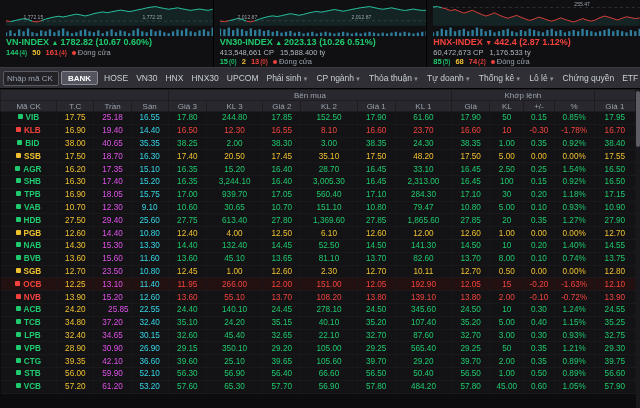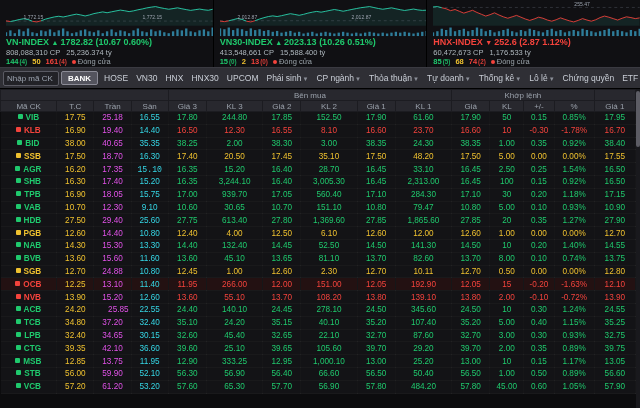--- a/index.html
+++ b/index.html
@@ -140,21 +140,20 @@
         <rect x="188.2" y="32.0" width="2.4" height="5.0" fill="#2e7d9a"></rect>
         <rect x="192.8" y="33.0" width="2.4" height="4.0" fill="#2e7d9a"></rect>
         <rect x="197.3" y="31.0" width="2.4" height="6.0" fill="#2e7d9a"></rect>
         <rect x="201.8" y="30.0" width="2.4" height="7.0" fill="#2e7d9a"></rect>
         <rect x="206.3" y="32.0" width="2.4" height="5.0" fill="#2e7d9a"></rect>
         <rect x="210.8" y="28.0" width="2.4" height="9.0" fill="#2e7d9a"></rect>
         <text x="18" y="19.2" fill="#9ca3af" font-size="5.2">1,772.15</text>
         <text x="140" y="19.2" fill="#9ca3af" font-size="5.2">1,772.15</text>
       </svg>
       <div class="idx-line1" style="color: rgb(31, 201, 109);"><span>VN-INDEX </span><span style="font-size: 7px;">▲ </span><span>1782.82 </span><span>(10.67 0.60%)</span></div>
-      <div class="idx-line2"><span>808,088,310 CP</span><span>25,236.374 tỷ</span></div>
       <div class="idx-line3">
         <span style="color: rgb(31, 201, 109); font-weight: bold;">144<span class="cnt-sub" style="color: rgb(31, 201, 109);">(4)</span></span>
         <span style="color: rgb(239, 193, 47); font-weight: bold;">50</span>
         <span style="color: rgb(244, 67, 60); font-weight: bold;">161<span class="cnt-sub" style="color: rgb(244, 67, 60);">(4)</span></span>
         <span><span class="sess-dot" style="background: rgb(244, 67, 60);"></span><span>Đóng cửa</span></span>
       </div>
     </div>
     <div class="index-panel">
       <svg class="spark" viewBox="0 0 212 38" preserveAspectRatio="none">
         <path d="M0,26 L0.0,21.2 L4.5,21.8 L9.0,20.9 L13.5,19.7 L18.0,18.5 L22.6,19.4 L27.1,21.3 L31.6,22.1 L36.1,20.7 L40.6,19.0 L45.1,17.6 L49.6,16.4 L54.1,15.7 L58.6,16.4 L63.1,15.5 L67.7,14.4 L72.2,13.4 L76.7,14.2 L81.2,15.1 L85.7,14.1 L90.2,12.8 L94.7,11.8 L99.2,11.0 L103.7,11.8 L108.3,10.9 L112.8,9.9 L117.3,9.0 L121.8,9.8 L126.3,10.8 L130.8,9.9 L135.3,8.9 L139.8,8.0 L144.3,7.1 L148.9,6.5 L153.4,5.9 L157.9,6.9 L162.4,7.9 L166.9,8.7 L171.4,8.0 L175.9,7.2 L180.4,8.2 L184.9,9.2 L189.4,10.0 L194.0,9.3 L198.5,8.5 L203.0,9.4 L207.5,9.9 L212.0,9.7 L212,26 Z" fill="rgba(56,214,188,0.10)"></path>
@@ -360,21 +359,21 @@
         <rect x="179.2" y="29.3" width="2.4" height="7.7" fill="#2e7d9a"></rect>
         <rect x="183.7" y="31.9" width="2.4" height="5.1" fill="#2e7d9a"></rect>
         <rect x="188.2" y="30.6" width="2.4" height="6.4" fill="#2e7d9a"></rect>
         <rect x="192.8" y="31.9" width="2.4" height="5.1" fill="#2e7d9a"></rect>
         <rect x="197.3" y="33.1" width="2.4" height="3.9" fill="#2e7d9a"></rect>
         <rect x="201.8" y="30.6" width="2.4" height="6.4" fill="#2e7d9a"></rect>
         <rect x="206.3" y="31.9" width="2.4" height="5.1" fill="#2e7d9a"></rect>
         <rect x="210.8" y="29.3" width="2.4" height="7.7" fill="#2e7d9a"></rect>
         <text x="145" y="5.5" fill="#9ca3af" font-size="5.2">255.47</text>
       </svg>
-      <div class="idx-line1" style="color: rgb(244, 67, 60);"><span>HNX-INDEX </span><span style="font-size: 7px;">▼ </span><span>252.6 </span><span>(2.87 1.12%)</span></div>
+      <div class="idx-line1" style="color: rgb(244, 67, 60);"><span>HNX-INDEX </span><span style="font-size: 7px;">▼ </span><span>442.4 </span><span>(2.87 1.12%)</span></div>
       <div class="idx-line2"><span>60,472,673 CP</span><span>1,176.533 tỷ</span></div>
       <div class="idx-line3">
         <span style="color: rgb(31, 201, 109); font-weight: bold;">85<span class="cnt-sub" style="color: rgb(31, 201, 109);">(5)</span></span>
         <span style="color: rgb(239, 193, 47); font-weight: bold;">68</span>
         <span style="color: rgb(244, 67, 60); font-weight: bold;">74<span class="cnt-sub" style="color: rgb(244, 67, 60);">(2)</span></span>
         <span><span class="sess-dot" style="background: rgb(244, 67, 60);"></span><span>Đóng cửa</span></span>
       </div>
     </div>
   </div>
 
@@ -508,21 +507,21 @@
           <td style="color: rgb(239, 193, 47);">17.50</td>
           <td style="color: rgb(239, 193, 47);">5.00</td>
           <td style="color: rgb(239, 193, 47);">0.00</td>
           <td style="color: rgb(239, 193, 47);">0.00%</td>
           <td style="color: rgb(239, 193, 47);">17.55</td>
         </tr>
         <tr>
           <td class="tk-cell" style="color: rgb(31, 201, 109);"><span class="sq" style="background: rgb(31, 201, 109);"></span><span>AGR</span></td>
           <td style="color: rgb(239, 193, 47);">16.20</td>
           <td style="color: rgb(225, 82, 232);">17.35</td>
-          <td style="color: rgb(53, 214, 229); font-family: Liberation Mono, monospace;">15.10</td>
+          <td style="color: rgb(53, 214, 229);">15.10</td>
           <td style="color: rgb(31, 201, 109);">16.35</td>
           <td style="color: rgb(31, 201, 109);">15.20</td>
           <td style="color: rgb(31, 201, 109);">16.40</td>
           <td style="color: rgb(31, 201, 109);">28.70</td>
           <td style="color: rgb(31, 201, 109);">16.45</td>
           <td style="color: rgb(31, 201, 109);">33.10</td>
           <td style="color: rgb(31, 201, 109);">16.45</td>
           <td style="color: rgb(31, 201, 109);">2.50</td>
           <td style="color: rgb(31, 201, 109);">0.25</td>
           <td style="color: rgb(31, 201, 109);">1.54%</td>
@@ -643,21 +642,21 @@
           <td style="color: rgb(31, 201, 109);">82.60</td>
           <td style="color: rgb(31, 201, 109);">13.70</td>
           <td style="color: rgb(31, 201, 109);">8.00</td>
           <td style="color: rgb(31, 201, 109);">0.10</td>
           <td style="color: rgb(31, 201, 109);">0.74%</td>
           <td style="color: rgb(31, 201, 109);">13.75</td>
         </tr>
         <tr>
           <td class="tk-cell" style="color: rgb(239, 193, 47);"><span class="sq" style="background: rgb(239, 193, 47);"></span><span>SGB</span></td>
           <td style="color: rgb(239, 193, 47);">12.70</td>
-          <td style="color: rgb(225, 82, 232);">24.88</td>
+          <td style="color: rgb(225, 82, 232);">23.50</td>
           <td style="color: rgb(53, 214, 229);">10.80</td>
           <td style="color: rgb(239, 193, 47);">12.45</td>
           <td style="color: rgb(239, 193, 47);">1.00</td>
           <td style="color: rgb(239, 193, 47);">12.60</td>
           <td style="color: rgb(239, 193, 47);">2.30</td>
           <td style="color: rgb(239, 193, 47);">12.70</td>
           <td style="color: rgb(239, 193, 47);">10.11</td>
           <td style="color: rgb(239, 193, 47);">12.70</td>
           <td style="color: rgb(239, 193, 47);">0.50</td>
           <td style="color: rgb(239, 193, 47);">0.00</td>
@@ -743,54 +742,54 @@
           <td style="color: rgb(31, 201, 109);">22.10</td>
           <td style="color: rgb(31, 201, 109);">32.70</td>
           <td style="color: rgb(31, 201, 109);">87.60</td>
           <td style="color: rgb(31, 201, 109);">32.70</td>
           <td style="color: rgb(31, 201, 109);">3.00</td>
           <td style="color: rgb(31, 201, 109);">0.30</td>
           <td style="color: rgb(31, 201, 109);">0.93%</td>
           <td style="color: rgb(31, 201, 109);">32.75</td>
         </tr>
         <tr>
+          <td class="tk-cell" style="color: rgb(31, 201, 109);"><span class="sq" style="background: rgb(31, 201, 109);"></span><span>VPB</span></td>
+          <td style="color: rgb(239, 193, 47);">28.90</td>
+          <td style="color: rgb(225, 82, 232);">30.90</td>
+          <td style="color: rgb(53, 214, 229);">26.90</td>
+          <td style="color: rgb(31, 201, 109);">29.15</td>
+          <td style="color: rgb(31, 201, 109);">350.10</td>
+          <td style="color: rgb(31, 201, 109);">29.20</td>
+          <td style="color: rgb(31, 201, 109);">105.00</td>
+          <td style="color: rgb(31, 201, 109);">29.25</td>
+          <td style="color: rgb(31, 201, 109);">565.40</td>
+          <td style="color: rgb(31, 201, 109);">29.25</td>
+          <td style="color: rgb(31, 201, 109);">50</td>
+          <td style="color: rgb(31, 201, 109);">0.35</td>
+          <td style="color: rgb(31, 201, 109);">1.21%</td>
+          <td style="color: rgb(31, 201, 109);">29.30</td>
+        </tr>
+        <tr>
           <td class="tk-cell" style="color: rgb(31, 201, 109);"><span class="sq" style="background: rgb(31, 201, 109);"></span><span>CTG</span></td>
           <td style="color: rgb(239, 193, 47);">39.35</td>
           <td style="color: rgb(225, 82, 232);">42.10</td>
           <td style="color: rgb(53, 214, 229);">36.60</td>
           <td style="color: rgb(31, 201, 109);">39.60</td>
           <td style="color: rgb(31, 201, 109);">25.10</td>
           <td style="color: rgb(31, 201, 109);">39.65</td>
           <td style="color: rgb(31, 201, 109);">105.60</td>
           <td style="color: rgb(31, 201, 109);">39.70</td>
           <td style="color: rgb(31, 201, 109);">29.20</td>
           <td style="color: rgb(31, 201, 109);">39.70</td>
           <td style="color: rgb(31, 201, 109);">2.00</td>
           <td style="color: rgb(31, 201, 109);">0.35</td>
           <td style="color: rgb(31, 201, 109);">0.89%</td>
           <td style="color: rgb(31, 201, 109);">39.75</td>
         </tr>
         <tr>
-          <td class="tk-cell" style="color: rgb(31, 201, 109);"><span class="sq" style="background: rgb(31, 201, 109);"></span><span>MSB</span></td>
-          <td style="color: rgb(239, 193, 47);">12.85</td>
-          <td style="color: rgb(225, 82, 232);">13.75</td>
-          <td style="color: rgb(53, 214, 229);">11.95</td>
-          <td style="color: rgb(31, 201, 109);">12.90</td>
-          <td style="color: rgb(31, 201, 109);">333.25</td>
-          <td style="color: rgb(31, 201, 109);">12.95</td>
-          <td style="color: rgb(31, 201, 109);">1,000.10</td>
-          <td style="color: rgb(31, 201, 109);">13.00</td>
-          <td style="color: rgb(31, 201, 109);">25.20</td>
-          <td style="color: rgb(31, 201, 109);">13.00</td>
-          <td style="color: rgb(31, 201, 109);">10</td>
-          <td style="color: rgb(31, 201, 109);">0.15</td>
-          <td style="color: rgb(31, 201, 109);">1.17%</td>
-          <td style="color: rgb(31, 201, 109);">13.05</td>
-        </tr>
-        <tr>
           <td class="tk-cell" style="color: rgb(31, 201, 109);"><span class="sq" style="background: rgb(31, 201, 109);"></span><span>STB</span></td>
           <td style="color: rgb(239, 193, 47);">56.00</td>
           <td style="color: rgb(225, 82, 232);">59.90</td>
           <td style="color: rgb(53, 214, 229);">52.10</td>
           <td style="color: rgb(31, 201, 109);">56.30</td>
           <td style="color: rgb(31, 201, 109);">56.90</td>
           <td style="color: rgb(31, 201, 109);">56.40</td>
           <td style="color: rgb(31, 201, 109);">66.60</td>
           <td style="color: rgb(31, 201, 109);">56.50</td>
           <td style="color: rgb(31, 201, 109);">50.40</td>

